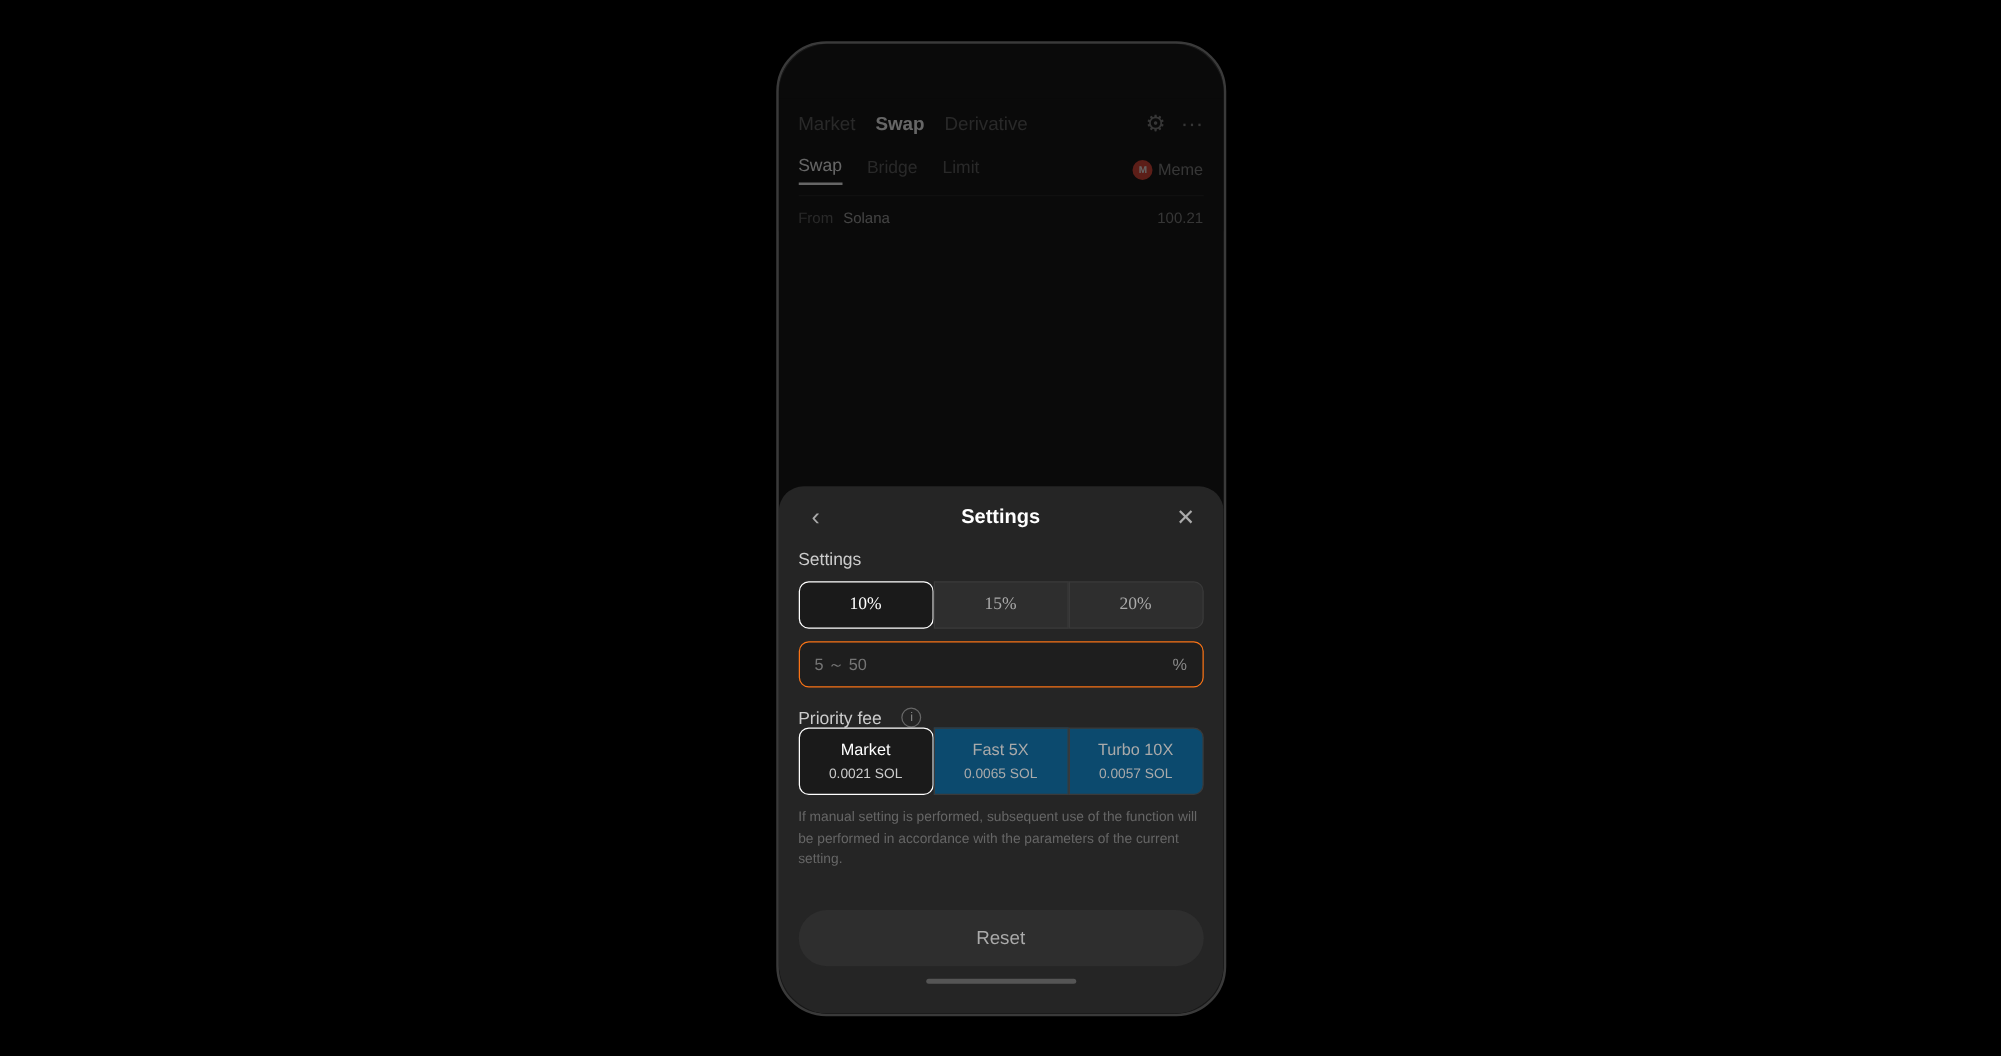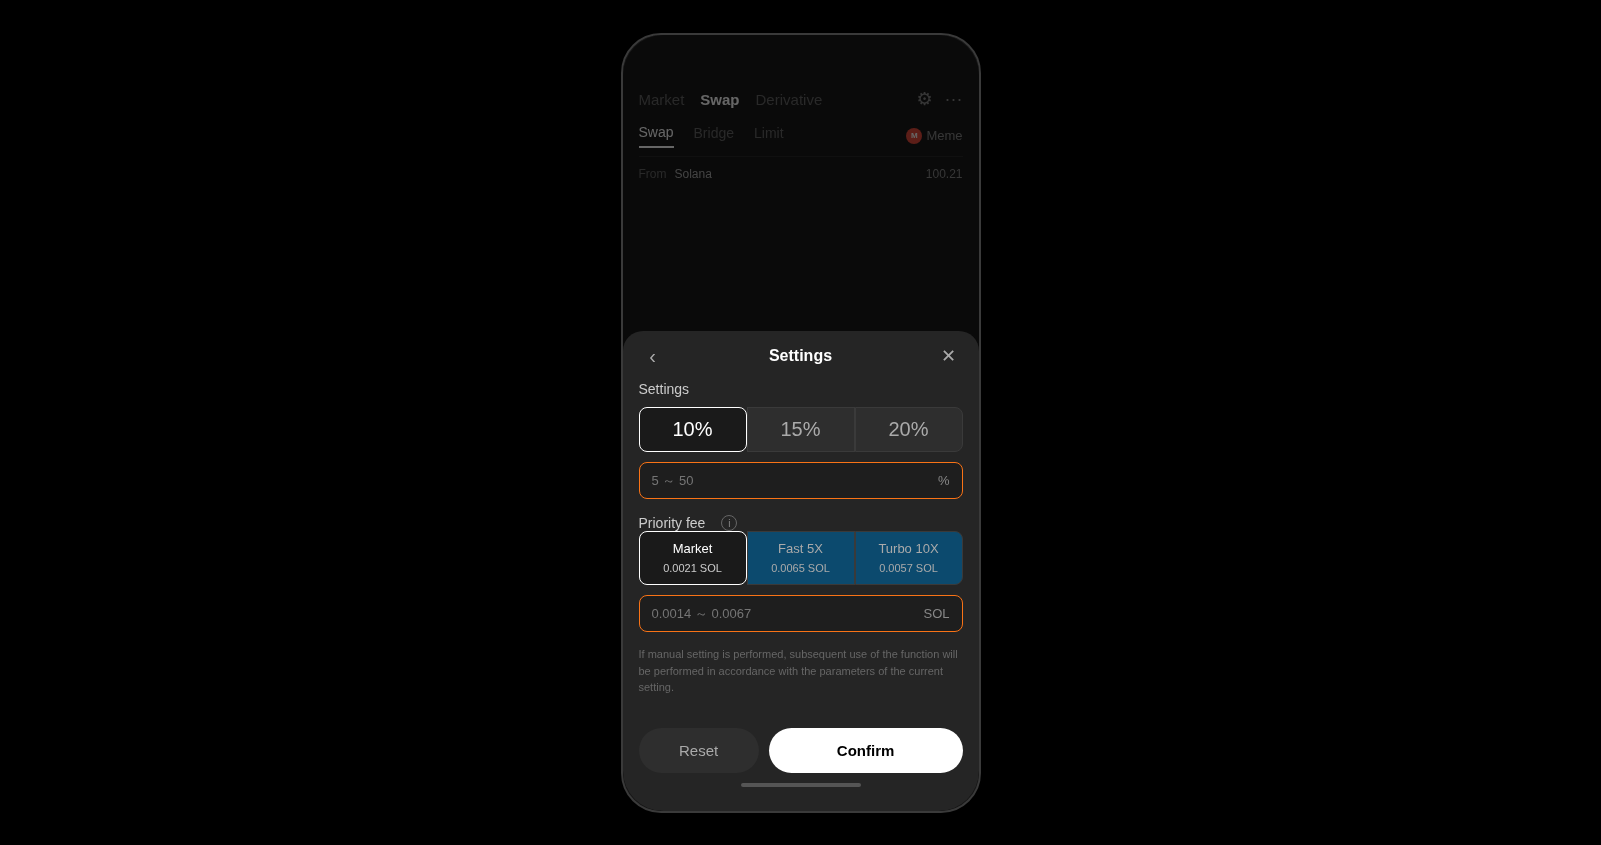--- a/index.html
+++ b/index.html
@@ -224,23 +224,24 @@
       gap: 0;
       margin-bottom: 10px;
     }
 
     .option-btn {
       flex: 1;
       padding: 10px 4px;
       background: #2e2e2e;
       border: 1px solid #3a3a3a;
       color: #aaa;
-      font-size: 20px;
+      font-size: 14px;
       cursor: pointer;
       text-align: center;
+      font-family: Liberation Serif, serif;
     }
 
     .option-btn:first-child {
       border-radius: 8px 0 0 8px;
     }
 
     .option-btn:last-child {
       border-radius: 0 8px 8px 0;
     }
 
@@ -448,30 +449,25 @@
             <button class="fee-option-btn">
               <span class="fee-option-title">Fast 5X</span>
               <span class="fee-option-value">0.0065 SOL</span>
             </button>
             <button class="fee-option-btn">
               <span class="fee-option-title">Turbo 10X</span>
               <span class="fee-option-value">0.0057 SOL</span>
             </button>
           </div>
 
-          <div class="input-row">
-            <input class="input-value" type="text" placeholder="0.0014 ～ 0.0067" style="">
-            <span class="input-unit">SOL</span>
-          </div>
 
           <p class="notice-text">If manual setting is performed, subsequent use of the function will be performed in accordance with the parameters of the current setting.</p>
         </div>
       </div>
 
       <div class="modal-footer">
         <button class="reset-btn">Reset</button>
-        <button class="confirm-btn">Confirm</button>
       </div>
 
       <div class="home-indicator"></div>
     </div>
   </div>
 </div>
 
 </body></html>

